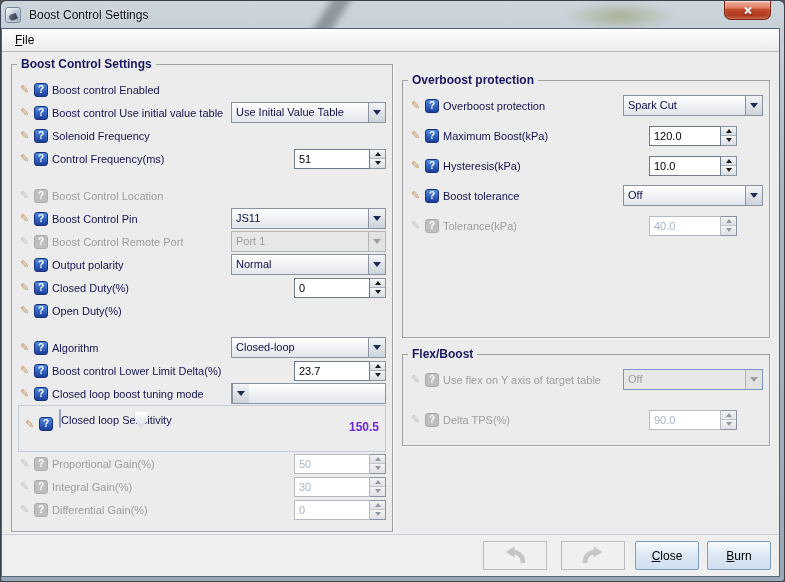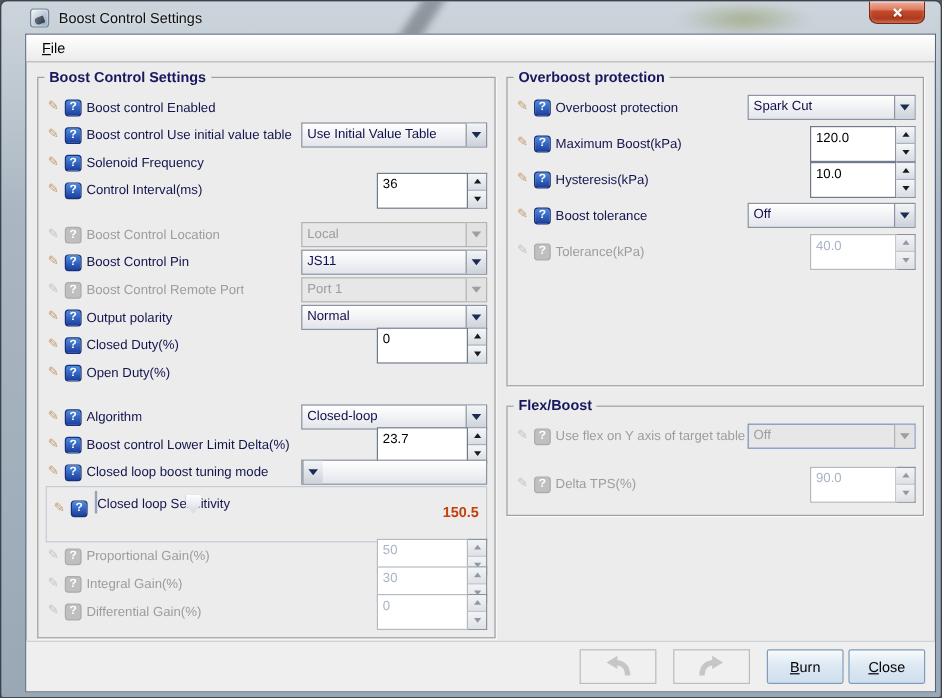--- a/index.html
+++ b/index.html
@@ -1,21 +1,21 @@
 <!DOCTYPE html>
 <html><head>
 <meta charset="utf-8">
 <style>
   * { margin:0; padding:0; box-sizing:border-box; }
   html,body { background:#555; font-family:"Liberation Sans", sans-serif; }
   .window{
     width:785px; height:582px; position:relative;
     background:linear-gradient(180deg,#cdd5dc 0%,#aab7c2 30%,#9aa8b6 100%);
     border:1px solid #39424e; border-radius:6px 6px 3px 3px;
-    padding:0 4px 5px 20px; overflow:hidden;
+    padding:0 4px 5px 0; overflow:hidden;
   }
   
   .titlebar{ height:27px; display:flex; align-items:center; padding:0 4px; position:relative; overflow:hidden;}
   .titlebar::before{ content:""; position:absolute; left:320px; top:-12px; width:16px; height:60px;
     background:#454d54; transform:rotate(33deg); opacity:.45; filter:blur(3px);}
   .titlebar::after{ content:""; position:absolute; right:105px; top:0; width:110px; height:30px;
     background:radial-gradient(closest-side, rgba(139,150,92,.55), rgba(139,150,92,0));
     filter:blur(2px);}
   .app-icon{ width:16px; height:16px; border-radius:3px; flex:none; position:relative; z-index:2;
     background:linear-gradient(135deg,#f6f9fb 0%,#c3cfdb 45%,#8ea3b8 100%);
@@ -38,45 +38,45 @@
     display:flex; align-items:center; padding:0 8px;}
   .menu-item{ font-size:12px; color:#000; padding:1px 5px;}
   .mn{ display:inline-block;}
   .mn::first-letter{ text-decoration:underline;}
   .content{ flex:1; display:flex; gap:9px; padding:8px 9px 2px 9px; overflow:hidden;}
   
   .groupbox{ border:1px solid #9f9f9f; box-shadow:1px 1px 0 #fbfbfb; position:relative; padding:13px 6px 4px 6px;}
   .gtitle{ position:absolute; top:-8px; left:5px; background:#ececec; padding:0 4px;
     font-size:12px; font-weight:bold; color:#17175f; white-space:nowrap;}
   .left-group{ width:382px; flex:none; margin-top:4px;}
-  .right-col{ flex:1; display:flex; flex-direction:column; margin-top:4px; gap:16px;}
+  .right-col{ flex:1; display:flex; flex-direction:column; margin-top:20px; gap:16px;}
   .overboost-group{ height:258px; flex:none;}
   .flex-group{ height:92px; flex:none;}
   
   .row{ display:flex; align-items:center; height:23px; flex:none;}
   .overboost-group .row{ margin-bottom:7px;}
   .flex-group .row{ margin-bottom:17px;}
   .gap{ height:14px;}
   .pencil{ width:13px; flex:none; font-size:11px; line-height:11px; color:#c39a6b; text-align:center;}
   .help{ width:14px; height:14px; flex:none; margin:0 4px 0 3px; border-radius:3px;
     background:linear-gradient(#4d8ce2,#1c3e9d); border:1px solid #173078;
     color:#fff; font-size:10px; font-weight:bold; line-height:12px; text-align:center;}
   .lbl{ font-size:11px; color:#14144f; white-space:nowrap; overflow:hidden;}
   .ctl{ margin-left:auto; width:155px; flex:none; display:flex; justify-content:flex-end;}
-  .right-col .ctl{ width:140px;}
+  .right-col .ctl{ width:140px;justify-content:center;}
   
   .combo{ flex:1; height:21px; border:1px solid #8b93a1; display:flex; background:linear-gradient(#ffffff,#e2e5ea); cursor:default;}
   .combo .ct{ flex:1; font-size:11px; color:#10104a; padding:3px 3px 0 4px; white-space:nowrap; overflow:hidden;}
   .combo .cb{ width:17px; flex:none; border-left:1px solid #8b93a1;
     background:linear-gradient(#f3f5f7,#ccd2da); display:flex; align-items:center; justify-content:center;}
   .tri{ width:0; height:0; border-left:4px solid transparent; border-right:4px solid transparent; border-top:5px solid #1b2b52;}
   .combo.sel{ background:linear-gradient(#b3c6dc,#a2b8d2);}
   .combo.sel .cb{ background:linear-gradient(#b9cbe0,#9cb3cf);}
   
-  .spin{ width:92px; flex:none; height:30px; display:flex;}
+  .spin{ width:92px; flex:none; height:20px; display:flex;}
   .right-col .spin{ width:88px;}
   .spin .st{ flex:1; background:#fff; border:1px solid #6f7b8a; font-size:11px; color:#000; padding:3px 0 0 4px; overflow:hidden;}
   .sbtns{ width:16px; flex:none; display:flex; flex-direction:column; border:1px solid #8b93a1; border-left:none; background:#e7ebef;}
   .sb{ flex:1; display:flex; align-items:center; justify-content:center; background:linear-gradient(#f5f7f9,#d8dde3);}
   .sb + .sb{ border-top:1px solid #a9b1bc;}
   .ut{ width:0; height:0; border-left:3px solid transparent; border-right:3px solid transparent; border-bottom:4px solid #1a1a1a;}
   .dt{ width:0; height:0; border-left:3px solid transparent; border-right:3px solid transparent; border-top:4px solid #1a1a1a;}
   
   .row.off .lbl{ color:#9d9d9d;}
   .row.off .pencil{ color:#c3c3c3;}
@@ -94,21 +94,21 @@
   .slider-panel{ border:1px solid #c3ccd6; height:47px; display:flex; align-items:flex-start; padding:4px 6px 2px 4px; flex:none;}
   .slider-icons{ display:flex; align-items:center; margin-top:7px;}
   .slider-area{ flex:1; margin:0 8px 0 2px; position:relative;}
   .track{ height:4px; margin-top:9px; background:linear-gradient(#fdfdfd,#b7c6da);
     border:1px solid #93a3b8; border-radius:2px;}
   .thumb{ position:absolute; left:28%; top:2px; width:13px; height:16px;
     background:linear-gradient(#ffffff,#d3d9e0); filter:drop-shadow(0 0 1px #5a6b80);
     clip-path:polygon(0 0,100% 0,100% 55%,50% 100%,0 55%);}
   .ticks{ height:5px; margin-top:5px; background:repeating-linear-gradient(to right,#9aa5b0 0 1px,transparent 1px 10px);}
   .slider-label{ text-align:center; font-size:11px; color:#14144f; margin-top:3px;}
-  .slider-value{ width:42px; flex:none; margin-top:10px; font-size:12px; font-weight:bold; color:#c2410c; text-align:right;}
+  .slider-value{ width:42px; flex:none; margin-top:10px; font-size:12px; font-weight:bold; color:#6d28d9; text-align:right;}
   
   .buttonbar{ flex:none; height:42px; border-top:1px solid #cdd2d8; background:#efeff0;
     display:flex; align-items:center; justify-content:flex-end; padding:0 8px;}
   .btn{ width:64px; height:29px; display:flex; align-items:center; justify-content:center; font-size:12px; color:#000; cursor:default;}
   .icon-btn{ background:#f0f0f1; border:1px solid #bcbcbc; margin-right:14px;}
   .action-btn{ background:linear-gradient(#f8fbfd,#dde9f3 45%,#cfdff0); border:1px solid #7f9db9; border-radius:2px; margin-left:8px;}
 </style>
 </head>
 <body>
 
@@ -152,50 +152,42 @@
             </span>
         </div>
         <div class="row">
           <span class="pencil">✎</span>
           <span class="help">?</span>
           <span class="lbl">Solenoid Frequency</span>
         </div>
         <div class="row">
           <span class="pencil">✎</span>
           <span class="help">?</span>
-          <span class="lbl">Control Interval(ms)</span>
+          <span class="lbl">Control Frequency(ms)</span>
           <span class="ctl">
               <span class="spin">
-                <span class="st">36</span>
+                <span class="st">51</span>
                 <span class="sbtns">
                   <span class="sb">
                     <i class="ut"></i>
                   </span>
                   <span class="sb">
                     <i class="dt"></i>
                   </span>
                 </span>
               </span>
             </span>
         </div>
 
         <div class="gap"></div>
 
         <div class="row off">
           <span class="pencil">✎</span>
           <span class="help">?</span>
           <span class="lbl">Boost Control Location</span>
-          <span class="ctl">
-              <span class="combo">
-                <span class="ct">Local</span>
-                <span class="cb">
-                  <i class="tri"></i>
-                </span>
-              </span>
-            </span>
         </div>
         <div class="row">
           <span class="pencil">✎</span>
           <span class="help">?</span>
           <span class="lbl">Boost Control Pin</span>
           <span class="ctl">
               <span class="combo">
                 <span class="ct">JS11</span>
                 <span class="cb">
                   <i class="tri"></i>
@@ -501,22 +493,22 @@
           <path d="M20 17 C20 9 15 6 9 6" fill="none" stroke="#c6c6c6" stroke-width="4.5"></path>
           <polygon points="11.5,0.5 11.5,11.5 2.5,6" fill="#c6c6c6"></polygon>
         </svg>
       </div>
       <div class="btn icon-btn" style="margin-right:6px;">
         <svg width="24" height="20" viewBox="0 0 24 20" style="transform:scaleX(-1);">
           <path d="M20 17 C20 9 15 6 9 6" fill="none" stroke="#c6c6c6" stroke-width="4.5"></path>
           <polygon points="11.5,0.5 11.5,11.5 2.5,6" fill="#c6c6c6"></polygon>
         </svg>
       </div>
+      <div class="btn action-btn" style="margin-left:4px;">
+          <span class="mn">Close</span>
+        </div>
       <div class="btn action-btn">
           <span class="mn">Burn</span>
         </div>
-      <div class="btn action-btn" style="margin-left:4px;">
-          <span class="mn">Close</span>
-        </div>
     </div>
 
   </div>
 </div>
 
 </body></html>

